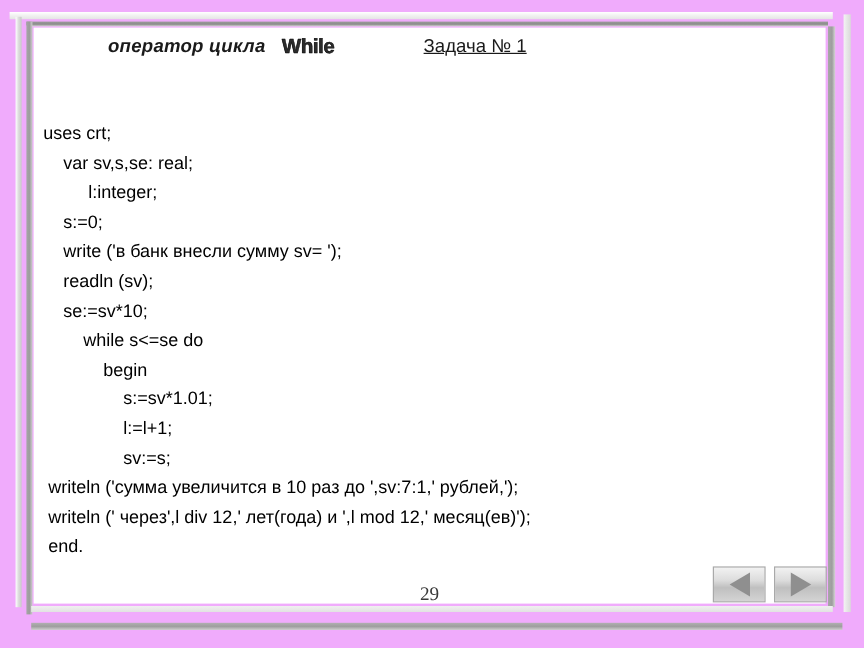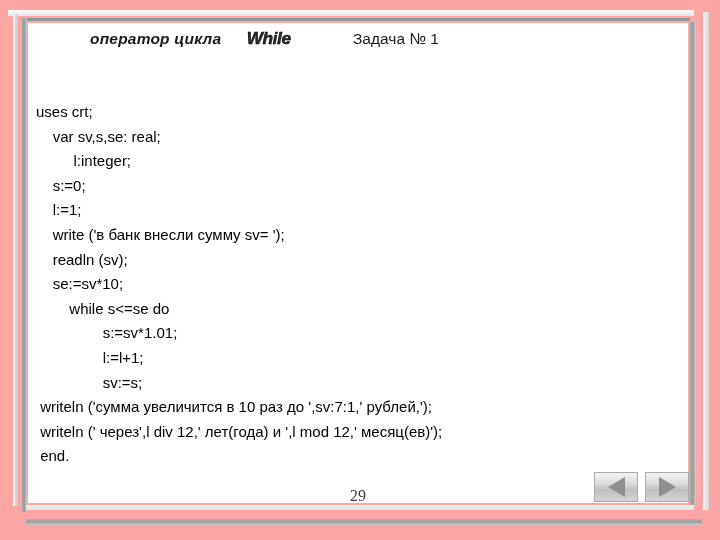--- a/index.html
+++ b/index.html
@@ -13,21 +13,21 @@
     overflow: hidden;
     font-family: "Liberation Serif", "DejaVu Serif", serif;
     position: relative;
   }
 
   
   #slide {
     position: absolute;
     left: 0; top: 0;
     width: 720px; height: 540px;
-    background: #fca5a5;
+    background: #f0abfc;
   }
 
   
   .frame-top-outer {
     position: absolute;
     left: 8px; top: 10px; width: 686px; height: 6px;
     background: linear-gradient(to bottom, #ffffff 0%, #f2f2f2 45%, #e4e4e4 100%);
   }
   .frame-top-inner {
     position: absolute;
@@ -85,38 +85,37 @@
     font-weight: 600;
     font-size: 15.5px;
     color: #1a1a1a;
     letter-spacing: 0.2px;
     white-space: nowrap;
   }
   .title-keyword {
     position: absolute;
     left: 207px; top: -1px;
     font-family: "Liberation Sans", "DejaVu Sans", sans-serif;
-    font-style: italic;
     font-weight: bold;
     font-size: 17px;
     color: #2b2b2b;
     letter-spacing: -0.3px;
     white-space: nowrap;
     -webkit-text-stroke: 0.35px #000000;
     text-shadow: 0.7px 0 0 #ffffff, -0.4px 0.4px 0 #555555;
-    margin-left: 12px;
   }
   .title-task {
     position: absolute;
     left: 325px; top: 0px;
     font-family: "Liberation Sans", "DejaVu Sans", sans-serif;
     font-size: 15.5px;
     font-weight: 400;
     color: #1a1a1a;
     white-space: nowrap;
+    text-decoration: underline;
   }
 
   
   #code-block {
     position: absolute;
     left: 36px; top: 100px;
     width: 630px;
   }
   .code-line {
     font-family: Liberation Sans, sans-serif;
@@ -183,25 +182,25 @@
     <span class="title-phrase">оператор цикла</span>
     <span class="title-keyword">While</span>
     <span class="title-task">Задача № 1</span>
   </div>
 
   <div id="code-block">
       <div class="code-line">uses crt;</div>
       <div class="code-line">    var sv,s,se: real;</div>
       <div class="code-line">         l:integer;</div>
       <div class="code-line">    s:=0;</div>
-      <div class="code-line">    l:=1;</div>
       <div class="code-line">    write ('в банк внесли сумму sv= ');</div>
       <div class="code-line">    readln (sv);</div>
       <div class="code-line">    se:=sv*10;</div>
       <div class="code-line">        while s&lt;=se do</div>
+      <div class="code-line">            begin</div>
       <div class="code-line">                s:=sv*1.01;</div>
       <div class="code-line">                l:=l+1;</div>
       <div class="code-line">                sv:=s;</div>
       <div class="code-line"> writeln ('сумма увеличится в 10 раз до ',sv:7:1,' рублей,');</div>
       <div class="code-line"> writeln (' через',l div 12,' лет(года) и ',l mod 12,' месяц(ев)');</div>
       <div class="code-line"> end.</div>
     </div>
 
   <div id="page-number">29</div>
 

